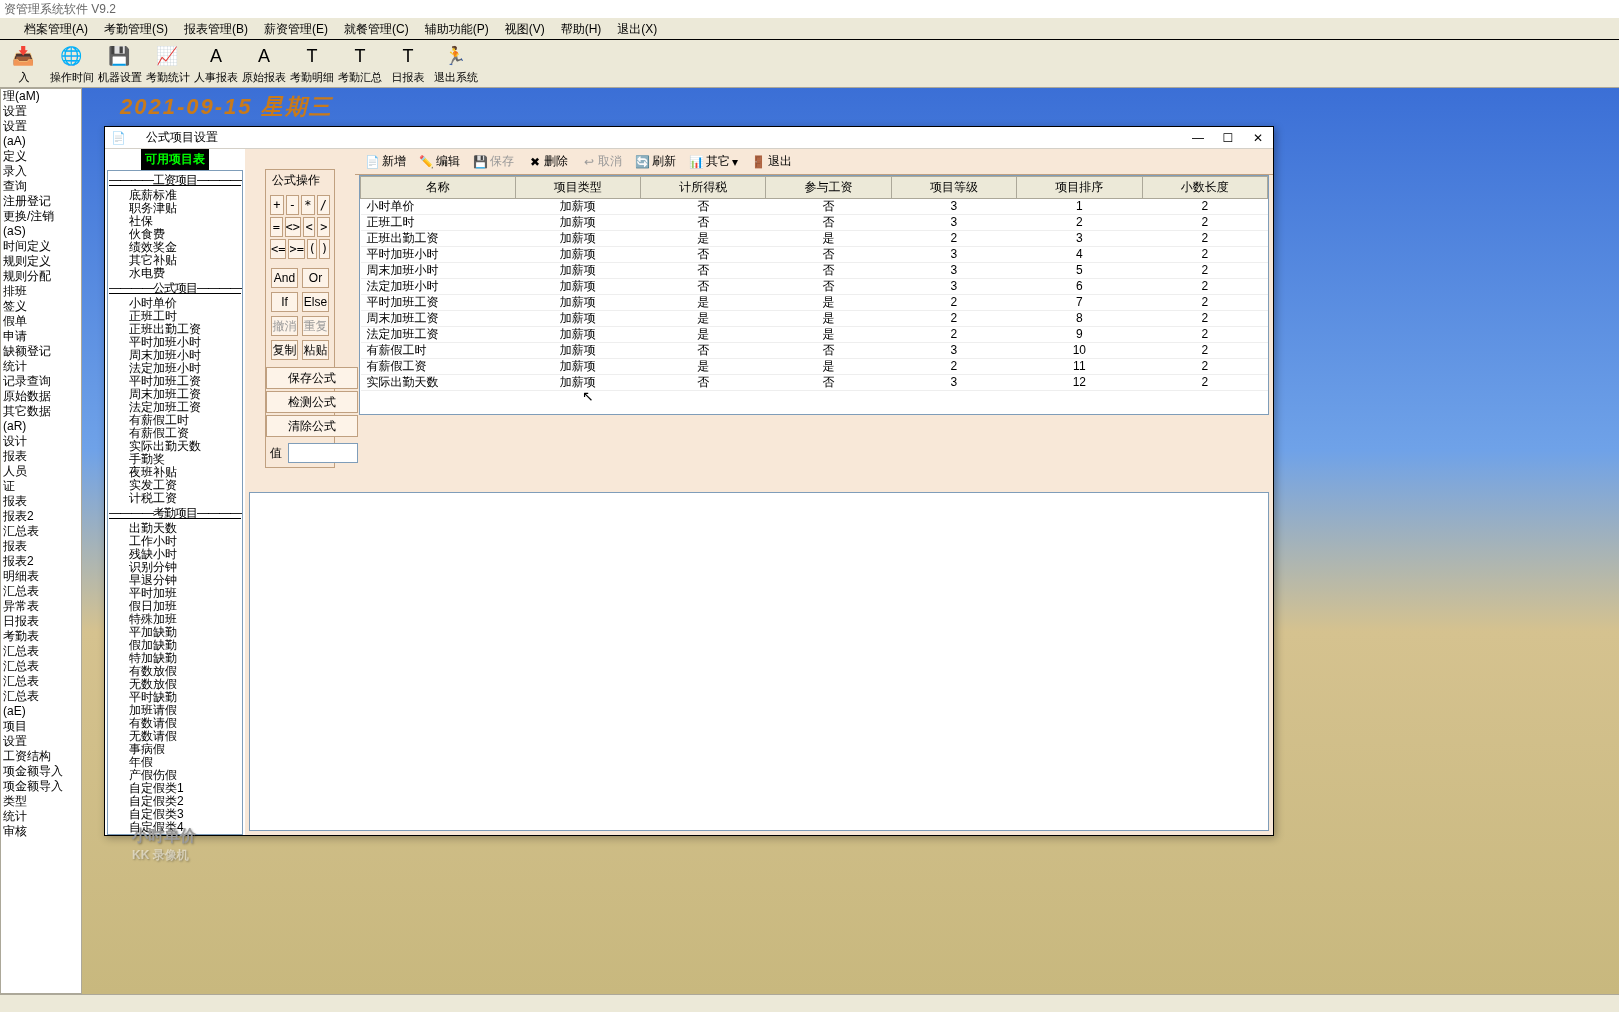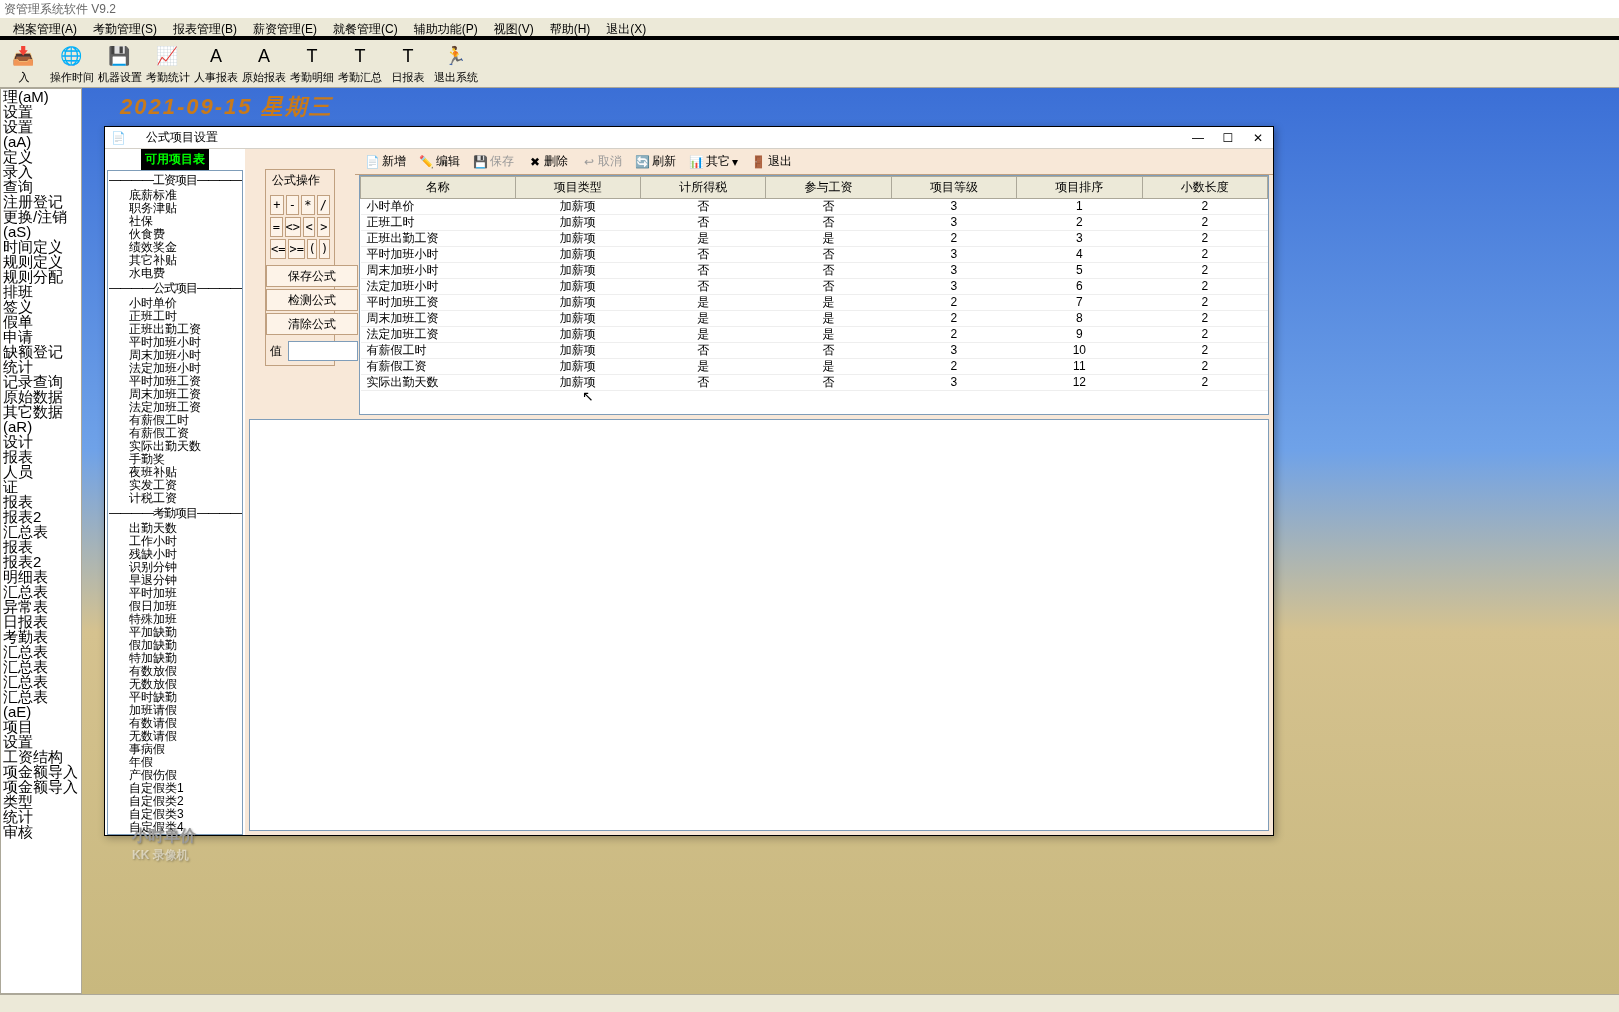--- a/index.html
+++ b/index.html
@@ -1,37 +1,37 @@
 <!DOCTYPE html>
 <html><head>
 <meta charset="utf-8">
 <style>
 * { box-sizing: border-box; margin: 0; padding: 0; font-family: "SimSun", "宋体", sans-serif; font-size: 12px; }
 body { background: #f0f0f0; width: 1619px; height: 1012px; overflow: hidden; position: relative; }
 .titlebar { height: 18px; line-height: 18px; padding-left: 4px; color: #666; background: #fff; }
-.menubar { height: 22px; background: #ece9d8; border-bottom: 4px solid #000000; padding-left: 5px; display: flex; }
+.menubar { height: 22px; background: #ece9d8; border-bottom: 1px solid #000000; padding-left: 16px; display: flex; }
 .menubar .mi { padding: 3px 8px; cursor: default; }
 .toolbar { height: 48px; background: #ece9d8; border-bottom: 1px solid #aca899; display: flex; align-items: flex-start; }
 .toolbar .tb { display: flex; flex-direction: column; align-items: center; width: 48px; padding-top: 4px; cursor: default; }
 .toolbar .tb .tico { width: 24px; height: 24px; display: flex; align-items: center; justify-content: center; font-size: 18px; }
 .toolbar .tb .tlbl { font-size: 11px; margin-top: 2px; }
 .main { position: absolute; top: 88px; left: 0; right: 0; bottom: 18px; display: flex; }
 .leftpane { width: 82px; background: #fff; border: 1px solid #aca899; overflow-y: scroll; }
-.leftpane div { padding: 1px 2px; white-space: nowrap; cursor: default; font-size: 15px; line-height: 13px; }
+.leftpane div { padding: 1px 2px; white-space: nowrap; cursor: default; font-size: 12px; line-height: 13px; }
 .bgarea { flex: 1; position: relative; background: linear-gradient(180deg, #3b6fd6 0%, #6fa2e8 40%, #d5c28f 60%, #c8b87e 100%); }
 .datehdr { position: absolute; top: 4px; left: 38px; color: #c97a1a; font-size: 22px; font-weight: bold; font-style: italic; letter-spacing: 2px; }
 .dlg { position: absolute; top: 38px; left: 22px; width: 1170px; height: 710px; background: #fff; border: 1px solid #000; box-shadow: 2px 2px 8px rgba(0,0,0,.3); display: flex; flex-direction: column; }
 .dlg-title { height: 22px; background: #fff; border-bottom: 1px solid #d4d0c8; display: flex; align-items: center; padding-left: 6px; color: #000; }
 .dlg-title .spacer { flex: 1; }
 .dlg-title .wbtn { width: 30px; height: 20px; display: flex; align-items: center; justify-content: center; cursor: default; font-family: sans-serif; }
 .dlg-body { flex: 1; display: flex; overflow: hidden; }
 .itempane { width: 140px; display: flex; flex-direction: column; align-items: center; }
 .itempane .hdr { background: #000; color: #0f0; padding: 2px 4px; font-weight: bold; }
 .itempane .lst { flex: 1; background: #fff; border: 1px solid #7f9db9; overflow-y: scroll; padding: 1px; }
-.itempane .lst .sep { text-align: center; color: #000; letter-spacing: -1px; }
+.itempane .lst .sep { text-align: center; color: #000; letter-spacing: -1px; text-decoration: underline; }
 .itempane .lst .it { padding: 0 20px; cursor: default; white-space: nowrap; line-height: 13px; }
 .rightarea { flex: 1; display: flex; flex-direction: column; background: #f8e8d8; }
 .opbox { border: 1px solid #c0a080; margin: 20px; }
 .opbox .oplbl { padding: 2px 6px; }
 .opcol { display: flex; flex-direction: column; gap: 2px; padding: 4px; }
 .oprow2 { display: flex; gap: 2px; }
 .obtn { width: 20px; height: 20px; background: #fdf3e8; border: 1px solid #c0a080; display: flex; align-items: center; justify-content: center; cursor: default; font-family: monospace; }
 .wbtn2 { width: 44px; height: 20px; background: #fdf3e8; border: 1px solid #c0a080; display: flex; align-items: center; justify-content: center; cursor: default; margin: 1px; }
 .wbtn2.dis { color: #999; }
 .wbtn3 { width: 92px; height: 22px; background: #fdf3e8; border: 1px solid #c0a080; display: flex; align-items: center; justify-content: center; cursor: default; margin: 2px auto; }
@@ -254,20 +254,38 @@
                       <div class="obtn">&lt;</div>
                       <div class="obtn">&gt;</div>
                     </div>
                     <div class="oprow2">
                       <div class="obtn">&lt;=</div>
                       <div class="obtn">&gt;=</div>
                       <div class="obtn">(</div>
                       <div class="obtn">)</div>
                     </div>
                   </div>
+                <div class="opcol">
+                  <div class="oprow2">
+                    <div class="wbtn2">And</div>
+                    <div class="wbtn2">Or</div>
+                  </div>
+                  <div class="oprow2">
+                    <div class="wbtn2">If</div>
+                    <div class="wbtn2">Else</div>
+                  </div>
+                  <div class="oprow2">
+                    <div class="wbtn2 dis">撤消</div>
+                    <div class="wbtn2 dis">重复</div>
+                  </div>
+                  <div class="oprow2">
+                    <div class="wbtn2">复制</div>
+                    <div class="wbtn2">粘贴</div>
+                  </div>
+                </div>
                 <div class="wbtn3">保存公式</div>
                 <div class="wbtn3">检测公式</div>
                 <div class="wbtn3">清除公式</div>
                 <div class="valrow">
                   <span>值</span>
                   <input type="text" style="">
                 </div>
               </div>
             </div>
             <div class="rightblock">

